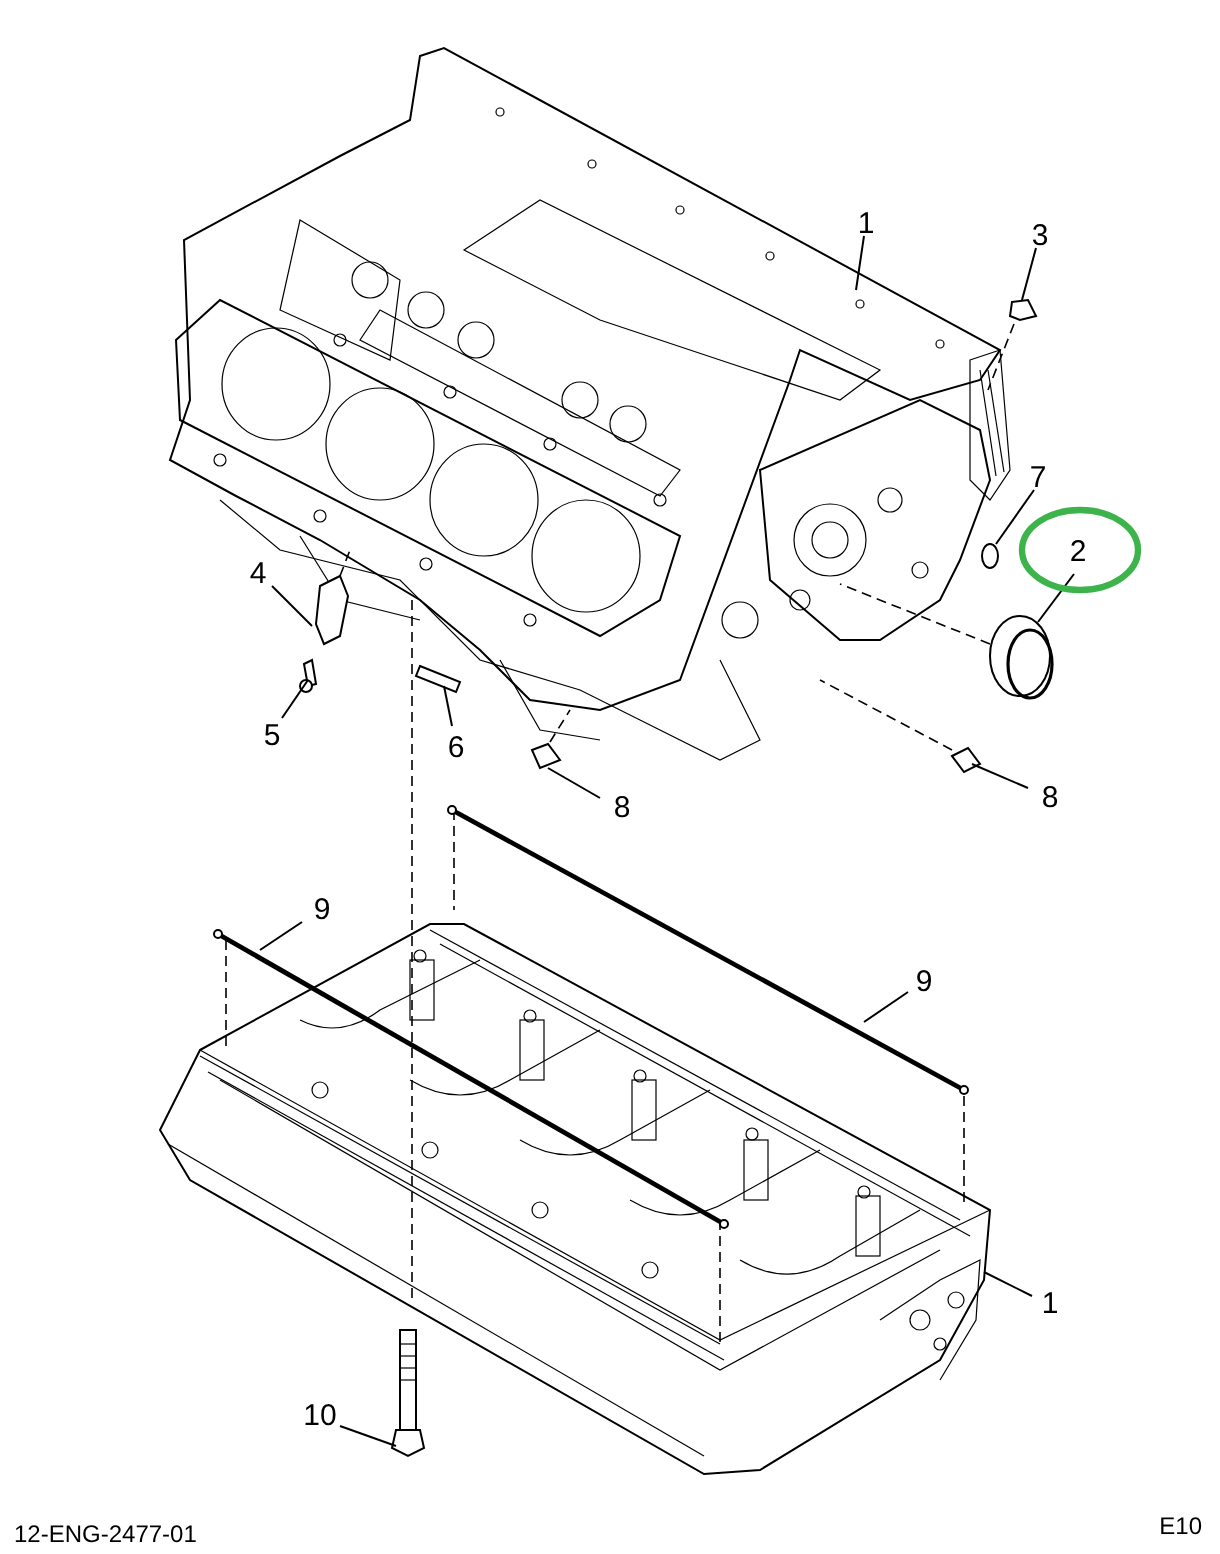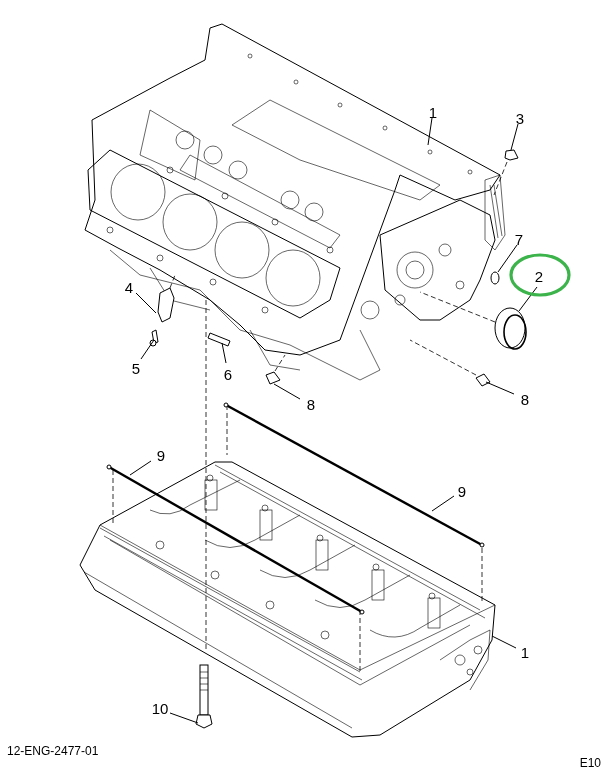--- a/index.html
+++ b/index.html
@@ -1,19 +1,19 @@
 <!DOCTYPE html>
 <html><head>
 <meta charset="utf-8">
 <style>
   html,body{margin:0;padding:0;background:#fff;}
   body{width:610px;height:777px;position:relative;overflow:hidden;font-family:"Liberation Sans",sans-serif;color:#000;}
   #diagram{position:absolute;left:0;top:0;width:610px;height:777px;}
   .callout{position:absolute;font-size:15px;line-height:15px;color:#000;transform:translate(-50%,-50%);white-space:nowrap;cursor:pointer;}
-  .footer-id{position:absolute;left:7px;top:744px;font-size:12px;}
+  .footer-id{position:absolute;left:7px;top:760px;font-size:12px;}
   .footer-page{position:absolute;right:9px;top:756px;font-size:12px;text-align:center;}
   svg .ln{stroke:#000;stroke-width:1;fill:none;}
   svg .thin{stroke:#000;stroke-width:.6;fill:none;}
   svg .dash{stroke:#000;stroke-width:.8;fill:none;stroke-dasharray:5 3;}
   svg .fillw{fill:#fff;stroke:#000;stroke-width:1;}
   svg .heavy{stroke:#000;stroke-width:2.4;fill:none;}
 </style>
 </head>
 <body>
 

